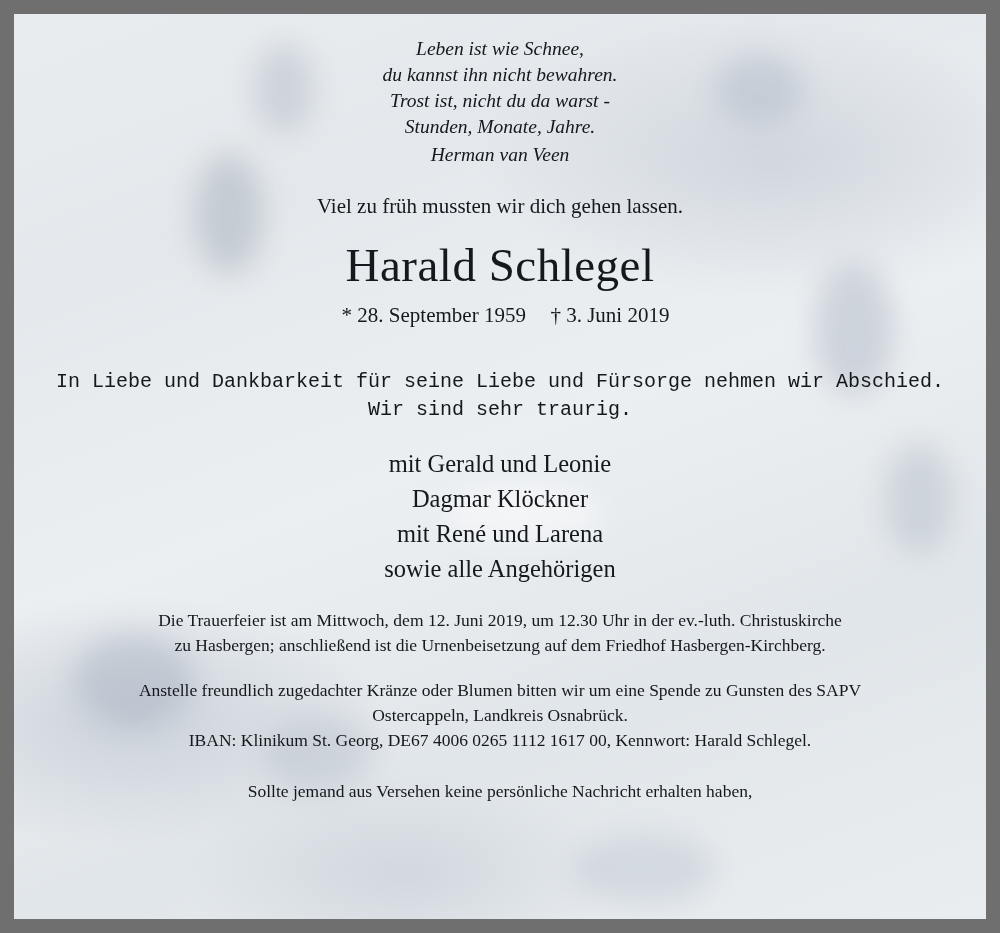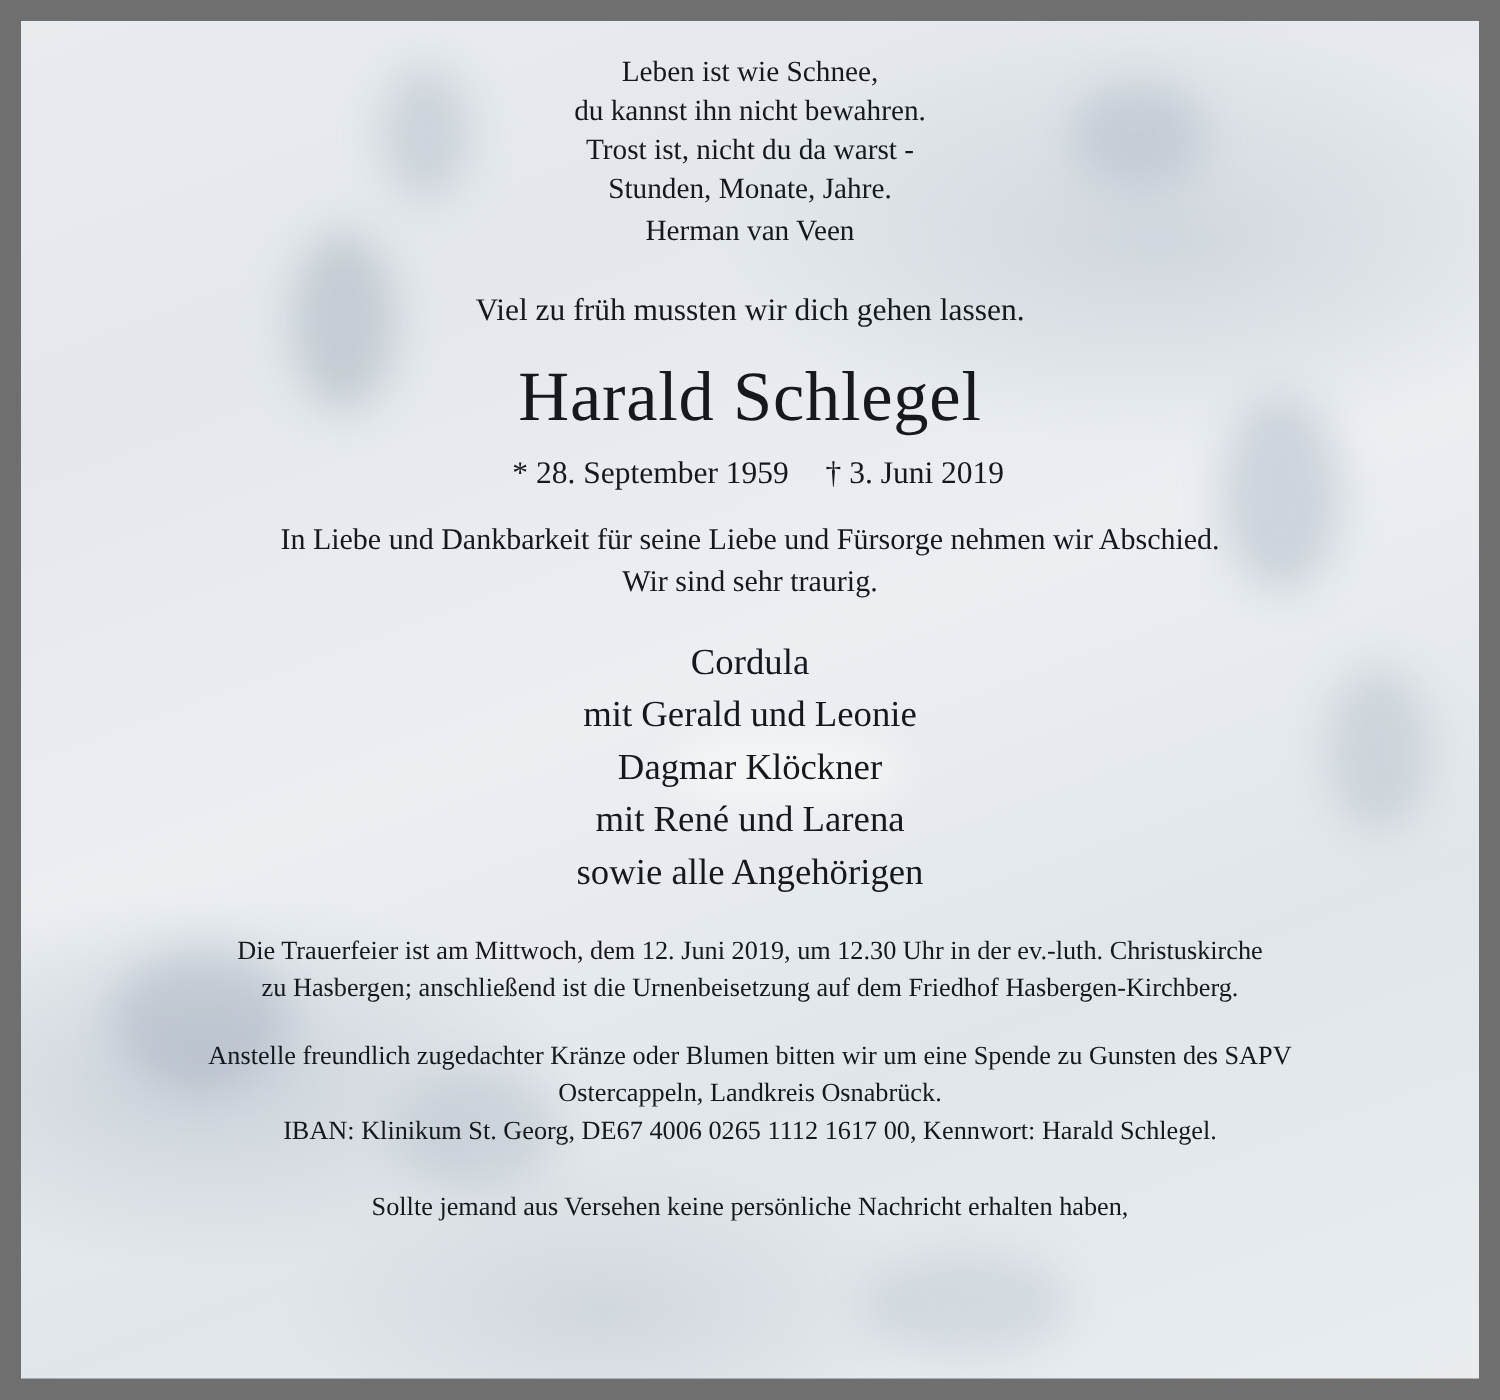--- a/index.html
+++ b/index.html
@@ -49,20 +49,21 @@
     width: 100%;
     height: 100%;
     text-align: center;
     color: #15181c;
   }
 
   .poem {
     padding-top: 22px;
     font-size: 19.5px;
     line-height: 26px;
+    font-style: italic;
   }
   .poem div { white-space: nowrap; }
 
   .poem .author { margin-top: 2px; }
 
   .lead {
     margin-top: 24px;
     font-size: 21px;
     line-height: 28px;
   }
@@ -77,23 +78,24 @@
 
   .dates {
     margin-top: 10px;
     font-size: 21px;
     line-height: 26px;
     padding-left: 11px;
   }
   .dates .sep { display: inline-block; width: 14px; }
 
   .tribute {
-    margin-top: 18px;
+    margin-top: 40px;
     font-size: 20px;
     line-height: 28px;
+    font-family: Liberation Mono, monospace;
   }
 
   .family {
     margin-top: 22px;
     font-size: 24.5px;
     line-height: 35px;
   }
 
   .address {
     margin-top: 30px;
@@ -161,21 +163,20 @@
         <span>†</span>
         <span>3. Juni 2019</span>
       </div>
 
       <div class="tribute">
         <div>In Liebe und Dankbarkeit für seine Liebe und Fürsorge nehmen wir Abschied.</div>
         <div>Wir sind sehr traurig.</div>
       </div>
 
       <div class="family">
-        <div>Cordula</div>
         <div>mit Gerald und Leonie</div>
         <div>Dagmar Klöckner</div>
         <div>mit René und Larena</div>
         <div>sowie alle Angehörigen</div>
       </div>
 
 
       <div class="ceremony">
         <div>Die Trauerfeier ist am Mittwoch, dem 12. Juni 2019, um 12.30 Uhr in der ev.-luth. Christuskirche</div>
         <div>zu Hasbergen; anschließend ist die Urnenbeisetzung auf dem Friedhof Hasbergen-Kirchberg.</div>

